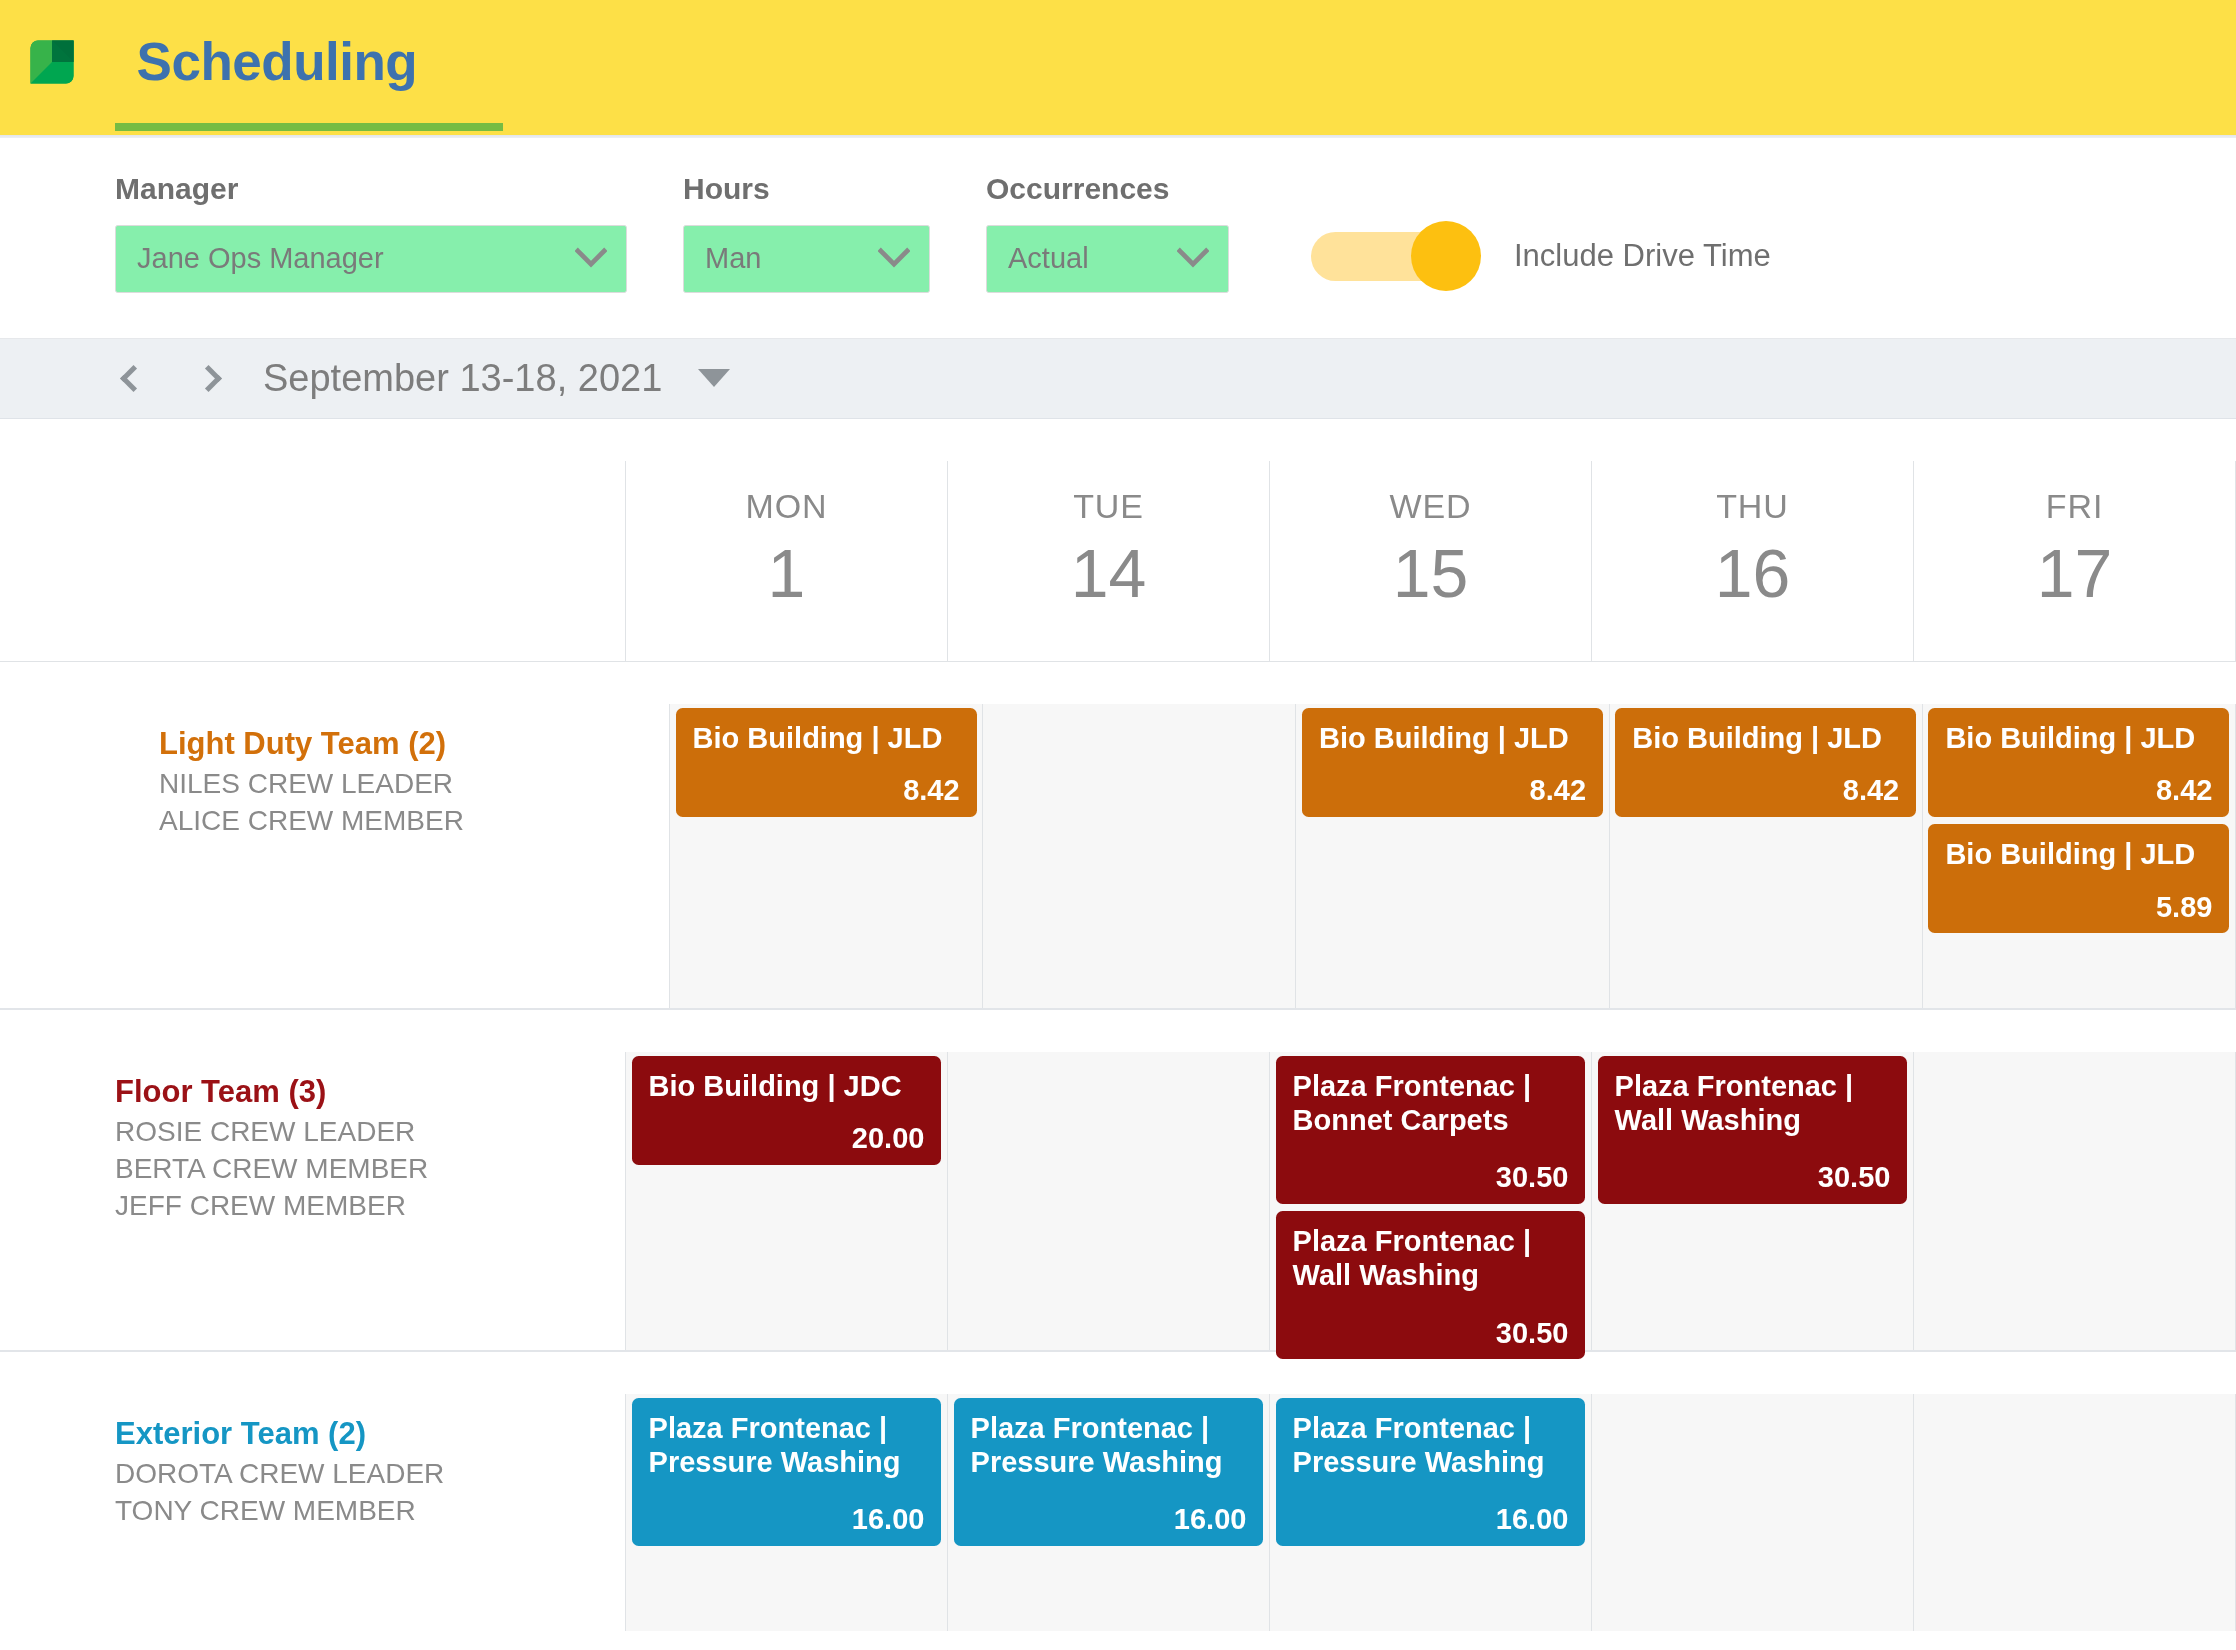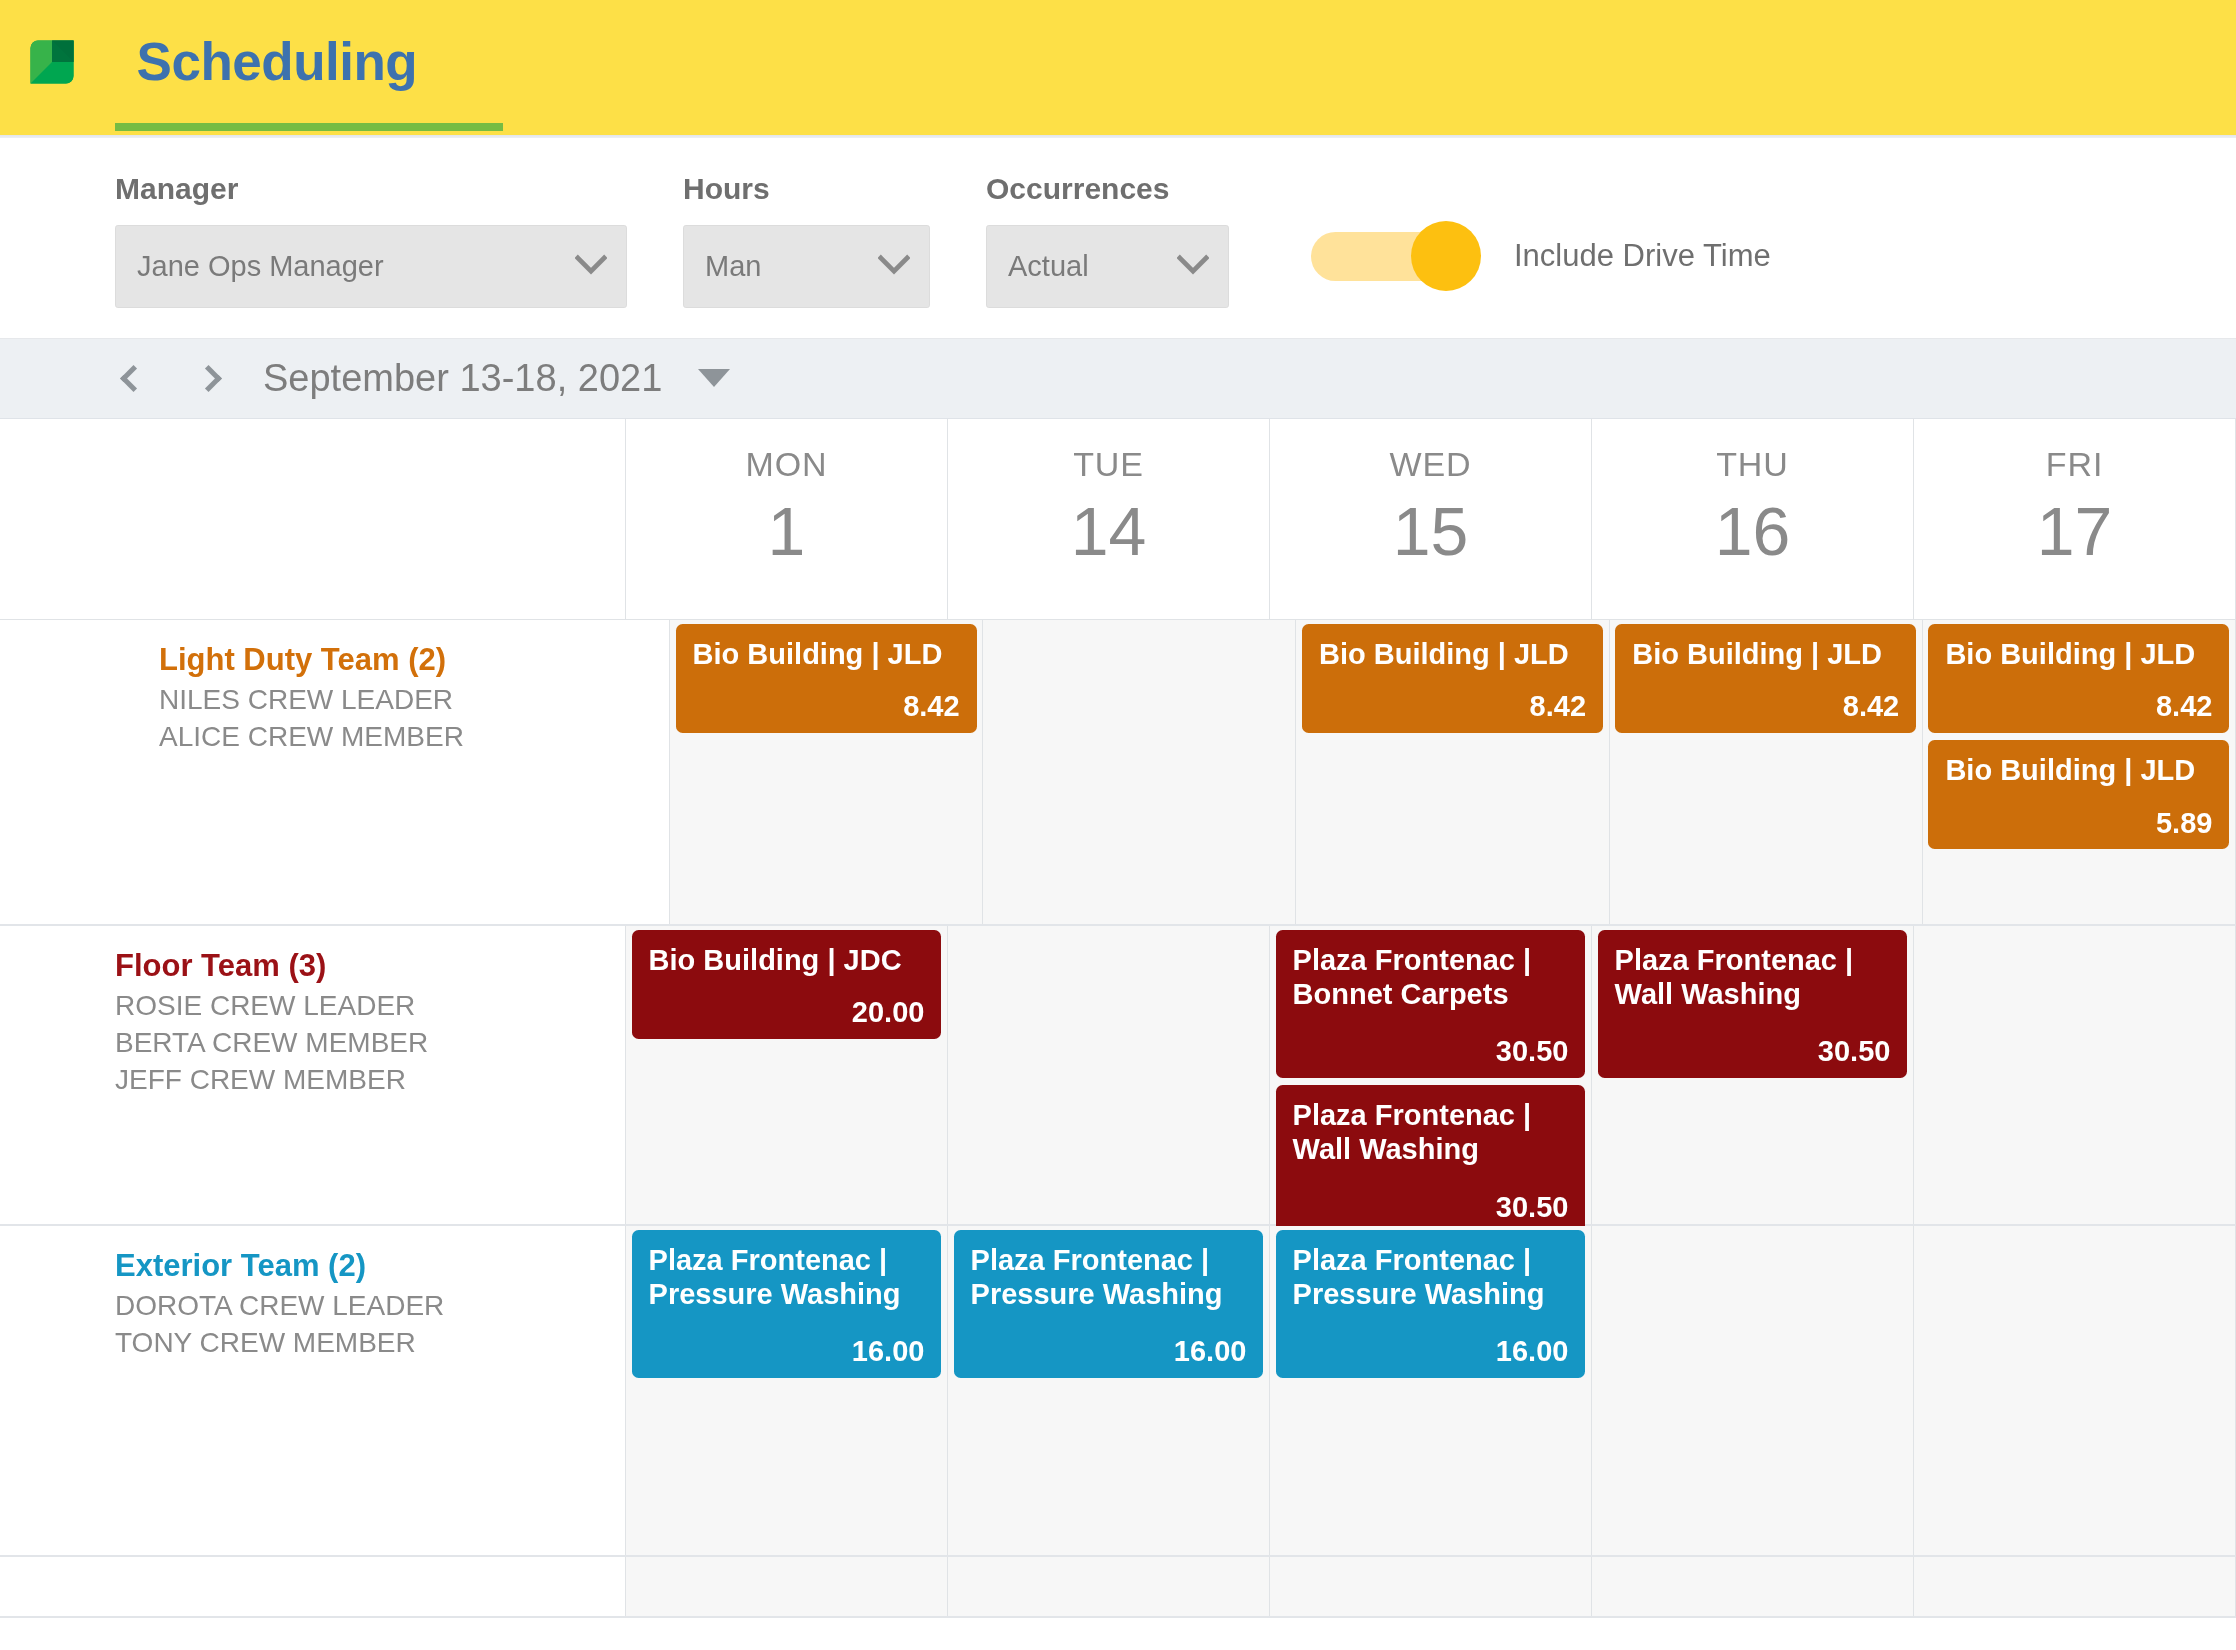--- a/index.html
+++ b/index.html
@@ -61,23 +61,23 @@
   }
   .field { margin-right: 56px; }
   .field-label {
     font-size: 30px;
     font-weight: bold;
     color: #6f6f6f;
     margin-bottom: 19px;
     white-space: nowrap;
   }
   .select-box {
-    height: 83px;
+    height: 68px;
     border: 1.9px solid #dcdcdc;
-    background: #e5e5e5;
+    background: #86efac;
     border-radius: 2.8px;
     display: flex;
     align-items: center;
     justify-content: space-between;
     padding: 0 19px 0 21px;
     cursor: pointer;
   }
   .select-box .sel-val {
     font-size: 29px;
     color: #7a7a7a;
@@ -167,20 +167,21 @@
   .calendar {
     position: relative;
     width: 2236px;
     height: 1212px;
     background: #ffffff;
     overflow: hidden;
   }
   .cal-row {
     display: flex;
     width: 100%;
+    margin-top: 42px;
   }
   .team-col {
     width: 626px;
     flex: 0 0 626px;
     background: #ffffff;
     border-right: 0.9px solid #e0e3e6;
     padding: 22.6px 0 0 115px;
   }
   .day-col {
     flex: 1 1 0;

